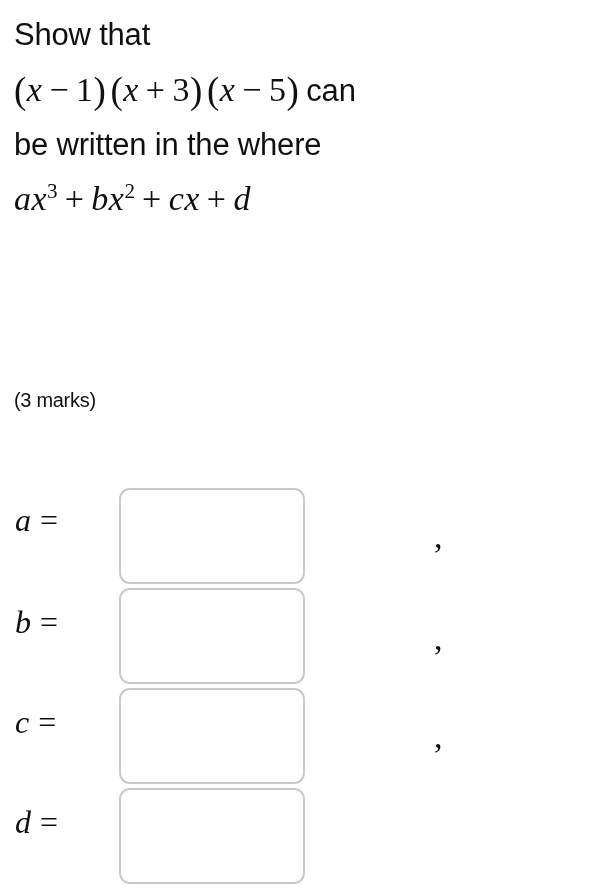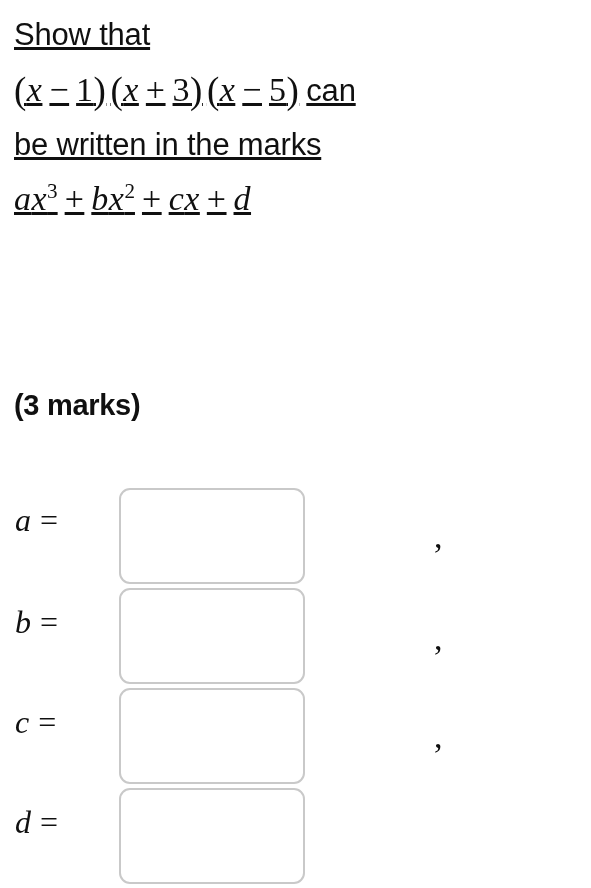--- a/index.html
+++ b/index.html
@@ -22,21 +22,20 @@
     position: absolute;
     left: 14px;
     top: 8px;
     width: 577px;
   }
   .qline {
     font-size: 31px;
     line-height: 54px;
     white-space: nowrap;
     letter-spacing: -0.2px;
-    text-decoration: underline;
   }
   .math {
     font-family: "Liberation Serif", "DejaVu Serif", serif;
     font-style: italic;
     font-size: 34px;
     letter-spacing: 0.5px;
   }
   .math .op,
   .math .num,
   .math .paren {
@@ -63,22 +62,22 @@
   }
   .thinner {
     display: inline-block;
     width: 4px;
   }
 
   .marks {
     position: absolute;
     left: 14px;
     top: 389px;
-    font-size: 29px;
-    font-weight: bold;
+    font-size: 20px;
+    font-weight: normal;
     letter-spacing: -0.3px;
   }
 
   
   .answers {
     position: absolute;
     left: 0;
     top: 488px;
     width: 591px;
   }
@@ -138,21 +137,21 @@
 
   <div class="qline">
     <span>Show that</span>
   </div>
 
   <div class="qline">
     <span class="math"><span class="paren">(</span><span>x</span><span class="thin"></span><span class="op">−</span><span class="thin"></span><span class="num">1</span><span class="paren">)</span><span class="thinner"></span><span class="paren">(</span><span>x</span><span class="thin"></span><span class="op">+</span><span class="thin"></span><span class="num">3</span><span class="paren">)</span><span class="thinner"></span><span class="paren">(</span><span>x</span><span class="thin"></span><span class="op">−</span><span class="thin"></span><span class="num">5</span><span class="paren">)</span></span><span class="thin"></span><span>can</span>
   </div>
 
   <div class="qline">
-    <span>be written in the marks</span>
+    <span>be written in the where</span>
   </div>
 
   <div class="qline">
     <span class="math"><span>a</span><span>x</span><sup>3</sup><span class="thin"></span><span class="op">+</span><span class="thin"></span><span>b</span><span>x</span><sup>2</sup><span class="thin"></span><span class="op">+</span><span class="thin"></span><span>c</span><span>x</span><span class="thin"></span><span class="op">+</span><span class="thin"></span><span>d</span></span>
   </div>
 
 
 
 </div>
 

